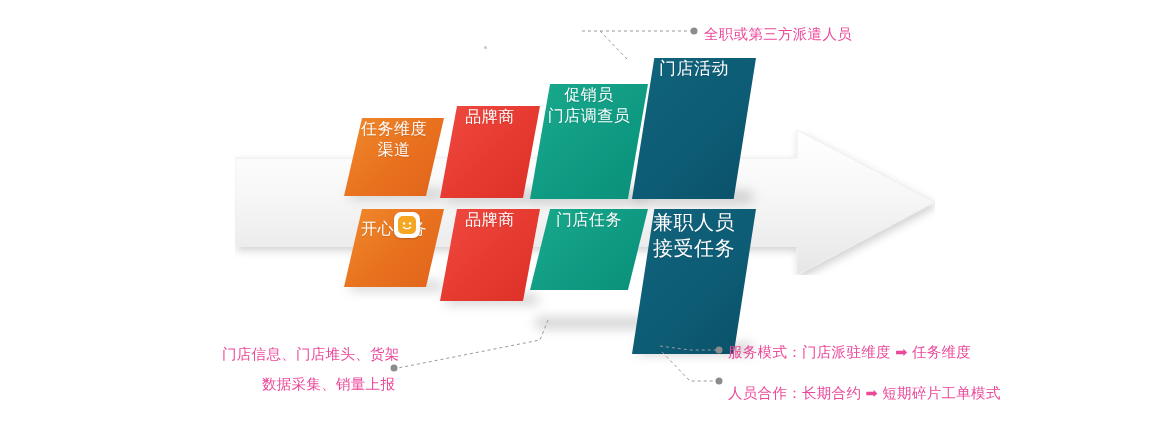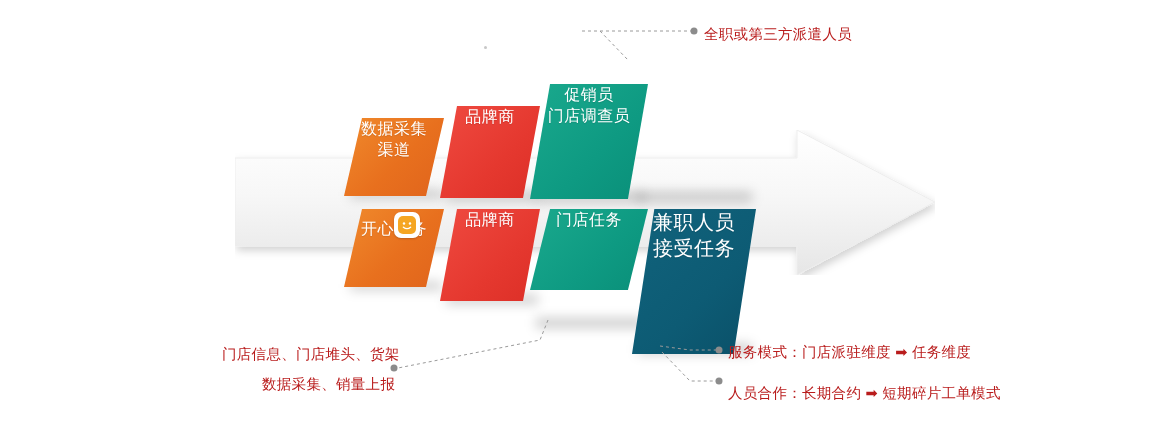--- a/index.html
+++ b/index.html
@@ -132,21 +132,21 @@
   .lines {
     position: absolute;
     left: 0; top: 0;
     width: 1150px; height: 430px;
     pointer-events: none;
   }
 
   
   .anno {
     position: absolute;
-    color: #b91c1c;
+    color: #ec4899;
     font-size: 14.5px;
     white-space: nowrap;
     letter-spacing: 0.3px;
   }
   .anno-top   { left: 704px; top: 25px; }
   .anno-bl-1  { left: 222px; top: 345px; }
   .anno-bl-2  { left: 222px; top: 375px; margin-left: 40px; }
   .anno-br-1  { left: 728px; top: 343px; }
   .anno-br-2  { left: 728px; top: 384px; }
   .speck {
@@ -180,29 +180,32 @@
   <div class="shadow" style="left:350px;top:190px;width:92px;height:8px;"></div>
   <div class="shadow" style="left:446px;top:192px;width:92px;height:9px;"></div>
   <div class="shadow" style="left:536px;top:192px;width:108px;height:10px;"></div>
   <div class="shadow" style="left:638px;top:192px;width:114px;height:10px;"></div>
   <div class="shadow" style="left:350px;top:282px;width:92px;height:8px;"></div>
   <div class="shadow" style="left:446px;top:295px;width:92px;height:9px;"></div>
   <div class="shadow" style="left:536px;top:318px;width:108px;height:10px;"></div>
   <div class="shadow" style="left:638px;top:344px;width:114px;height:10px;"></div>
 
   <div class="par top1">
-    <span class="lbl">数据采集
+    <span class="lbl">任务维度
 渠道</span>
   </div>
   <div class="par top2">
     <span class="lbl">品牌商</span>
   </div>
   <div class="par top3">
     <span class="lbl">促销员
 门店调查员</span>
+  </div>
+  <div class="par top4">
+    <span class="lbl">门店活动</span>
   </div>
 
   <div class="par bot1">
     <span class="lbl" style="transform:translateY(9px);">开心任务</span>
   </div>
   <div class="par bot2">
     <span class="lbl">品牌商</span>
   </div>
   <div class="par bot3">
     <span class="lbl">门店任务</span>

